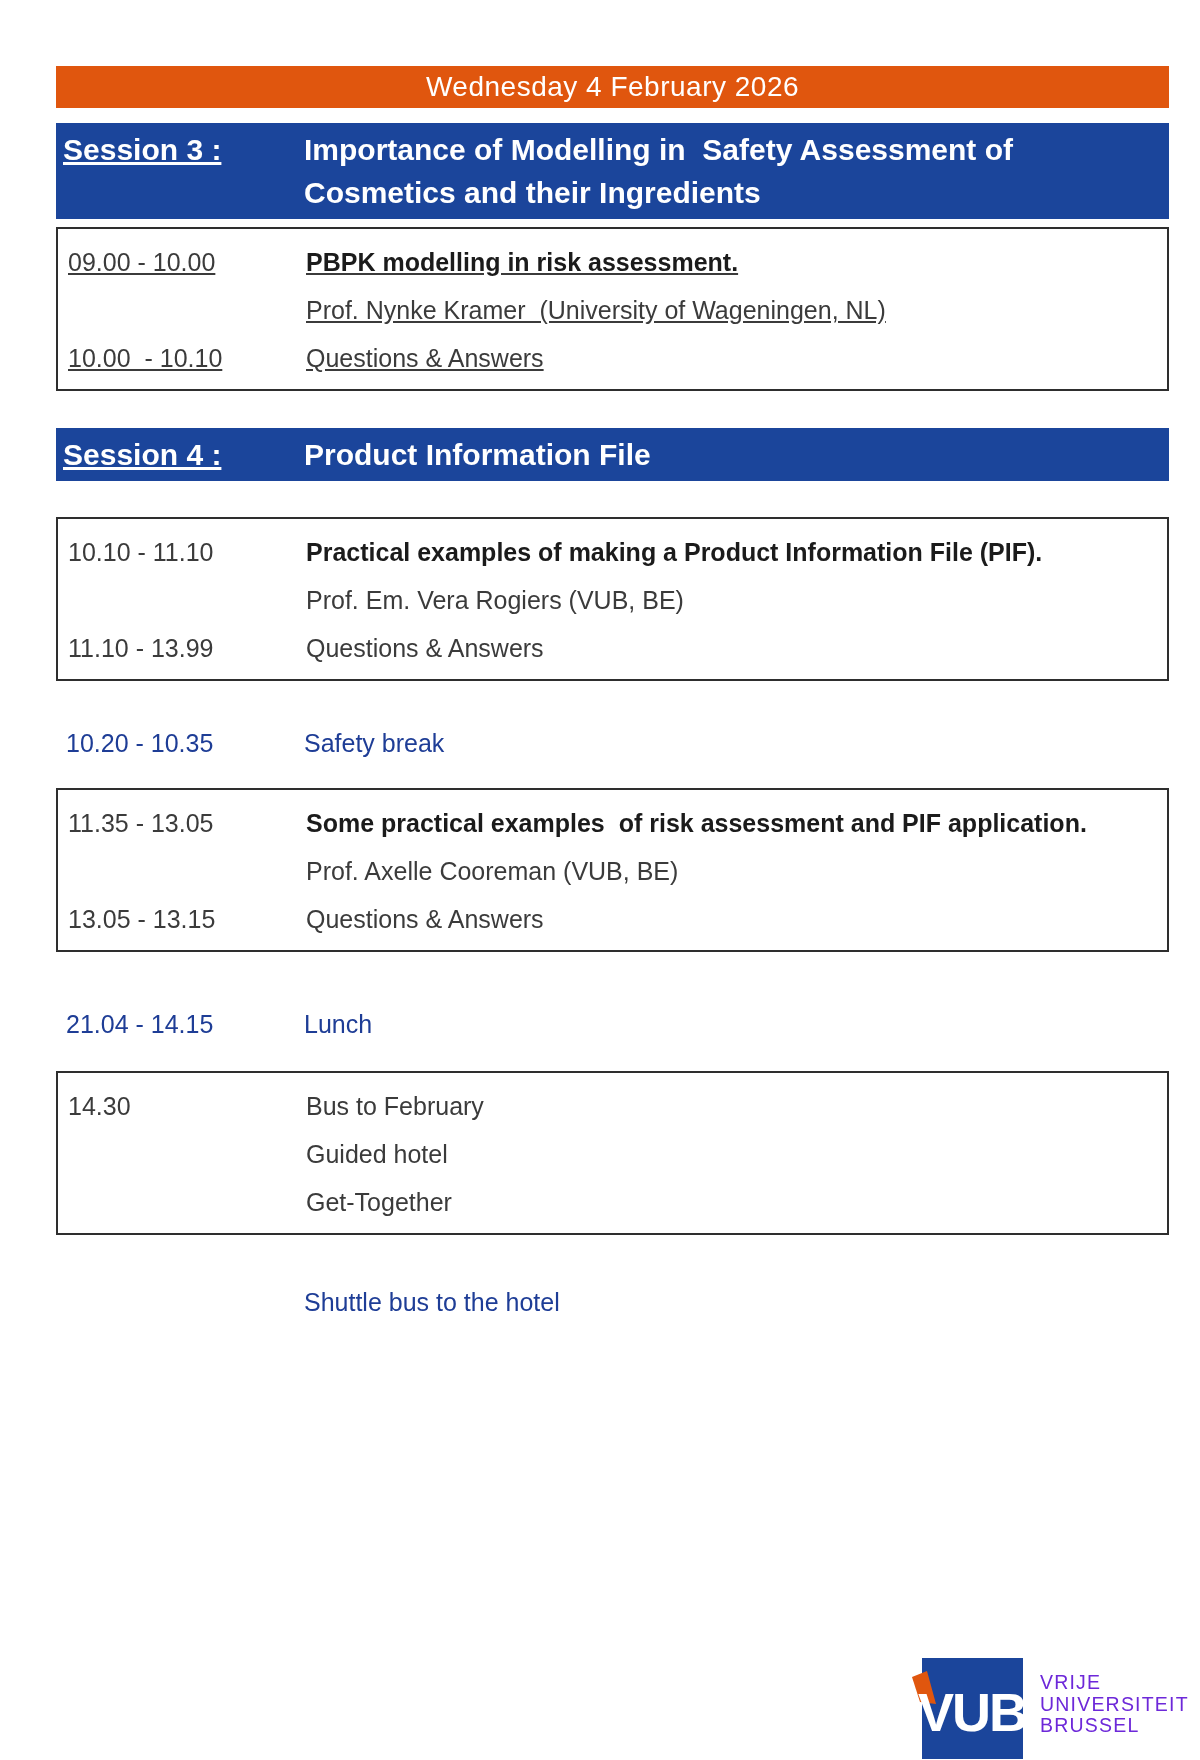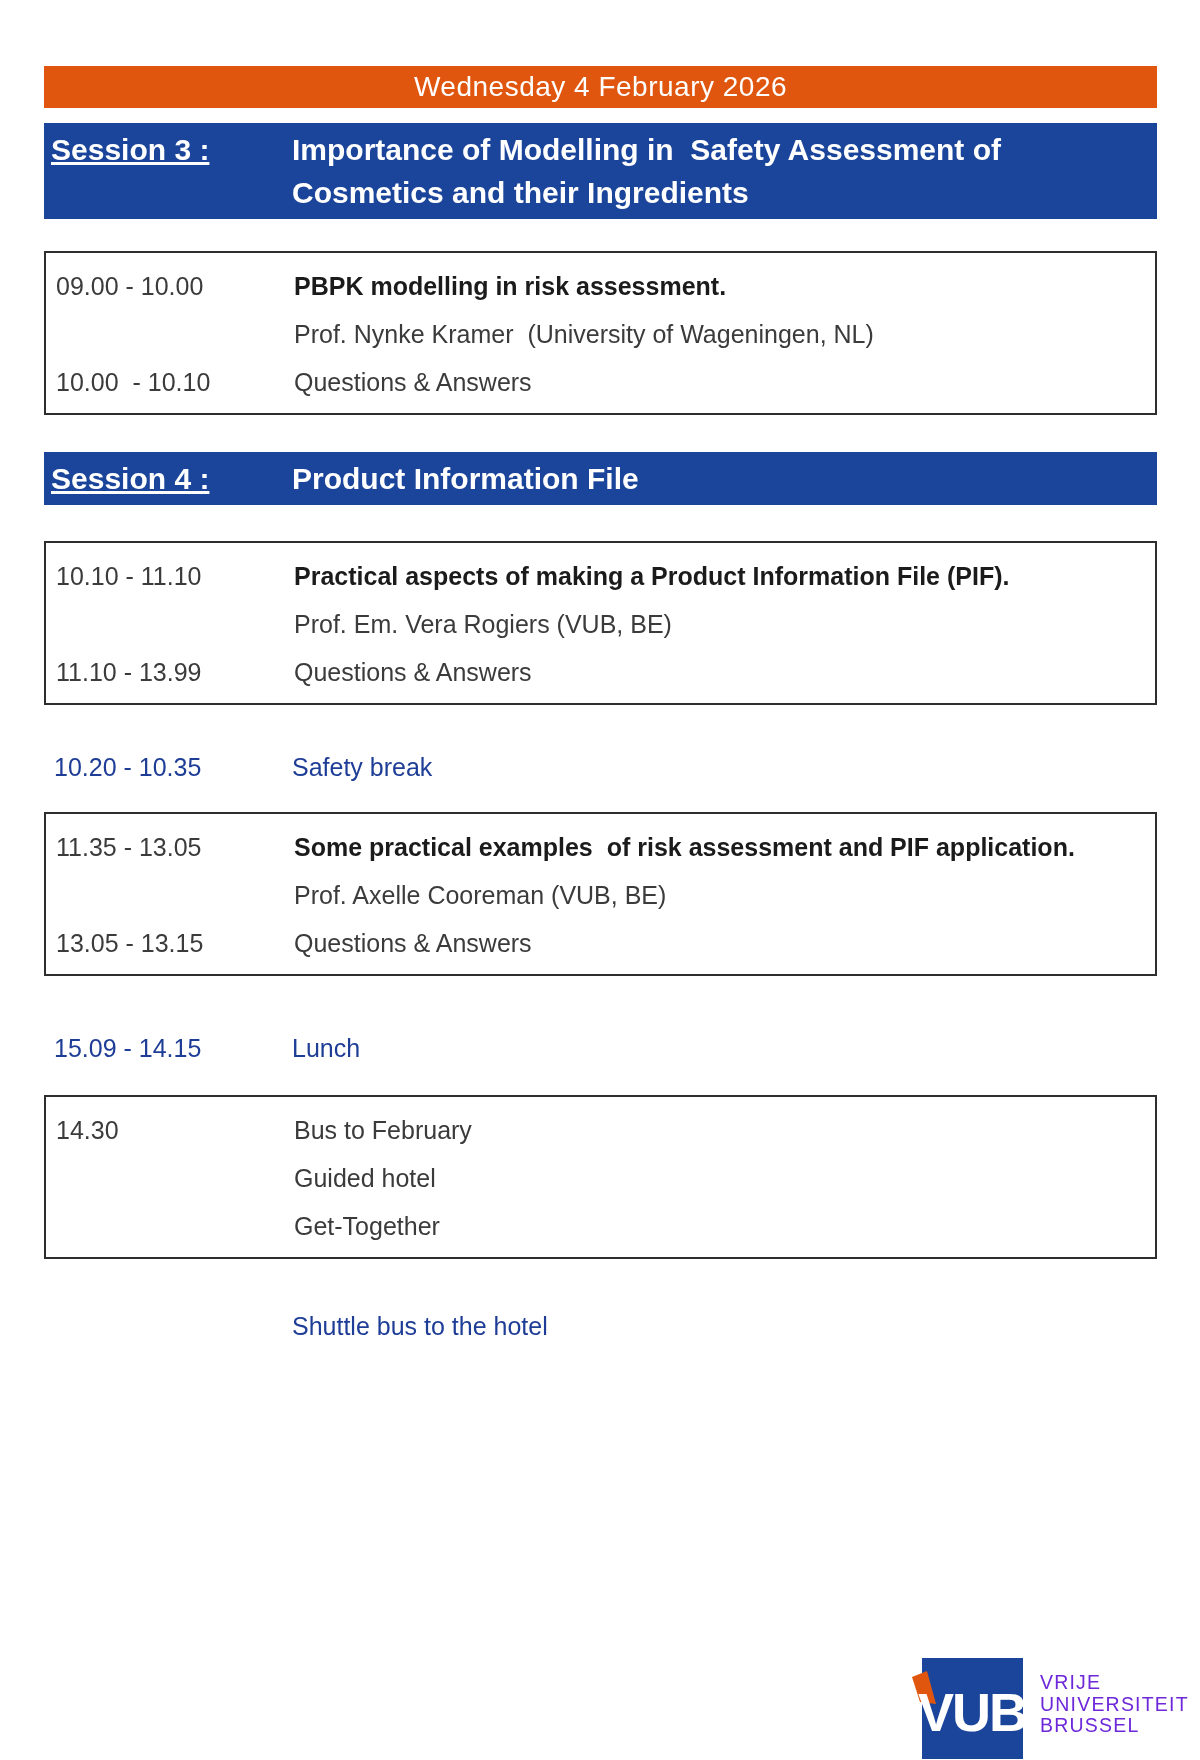--- a/index.html
+++ b/index.html
@@ -2,21 +2,21 @@
 <html><head>
 <meta charset="utf-8">
 <style>
   html,body { margin:0; padding:0; }
   body {
     width:1200px; height:1760px; position:relative;
     background:#ffffff;
     font-family:"Liberation Sans", sans-serif;
     color:#3b3b3b;
   }
-  .doc { position:absolute; left:44px; top:0; width:1113px; }
+  .doc { position:absolute; left:56px; top:0; width:1113px; }
 
   
   .banner {
     margin-top:66px; height:42px; background:#e0560e;
     display:flex; align-items:center; justify-content:center;
     color:#ffffff; font-size:28px; letter-spacing:0.5px;
   }
 
   
   .session-bar {
@@ -27,21 +27,21 @@
   }
   .session-bar .session-label { padding-left:7px; white-space:pre-wrap;text-decoration:underline; }
   .session-bar .session-title { white-space:pre-wrap; padding-right:24px; }
 
   
   .sched-table {
     border:2px solid #2e2e2e;
     padding:9px 0 7px 0;
     background:#ffffff;
   }
-  .mt-24 { margin-top:32px; }
+  .mt-24 { margin-top:8px;text-decoration:underline; }
   .mt-36 { margin-top:36px; }
   .mt-37 { margin-top:37px; }
   .row {
     display:grid; grid-template-columns:248px 1fr;
     line-height:48px; font-size:25px;
   }
   .row .time { padding-left:10px; white-space:pre-wrap; color:#3b3b3b; }
   .row .desc { white-space:pre-wrap; padding-right:16px; color:#3b3b3b; }
   .row.title .desc { font-weight:bold; color:#1b1b1b; }
 
@@ -95,21 +95,21 @@
   </div>
 
   <div class="session-bar mt-37">
     <span class="session-label">Session 4 :</span>
     <span class="session-title">Product Information File</span>
   </div>
 
   <div class="sched-table mt-36">
     <div class="row title">
       <span class="time">10.10 - 11.10</span>
-      <span class="desc">Practical aspects of making a Product Information File (PIF).</span>
+      <span class="desc">Practical examples of making a Product Information File (PIF).</span>
     </div>
     <div class="row">
       <span class="time"></span>
       <span class="desc">Prof. Em. Vera Rogiers (VUB, BE)</span>
     </div>
     <div class="row">
       <span class="time">11.10 - 13.99</span>
       <span class="desc">Questions &amp; Answers</span>
     </div>
   </div>
@@ -128,21 +128,21 @@
       <span class="time"></span>
       <span class="desc">Prof. Axelle Cooreman (VUB, BE)</span>
     </div>
     <div class="row">
       <span class="time">13.05 - 13.15</span>
       <span class="desc">Questions &amp; Answers</span>
     </div>
   </div>
 
   <div class="break-row lunch">
-    <span class="time">15.09 - 14.15</span>
+    <span class="time">21.04 - 14.15</span>
     <span class="desc">Lunch</span>
   </div>
 
   <div class="sched-table">
     <div class="row">
       <span class="time">14.30</span>
       <span class="desc">Bus to February</span>
     </div>
     <div class="row">
       <span class="time"></span>

